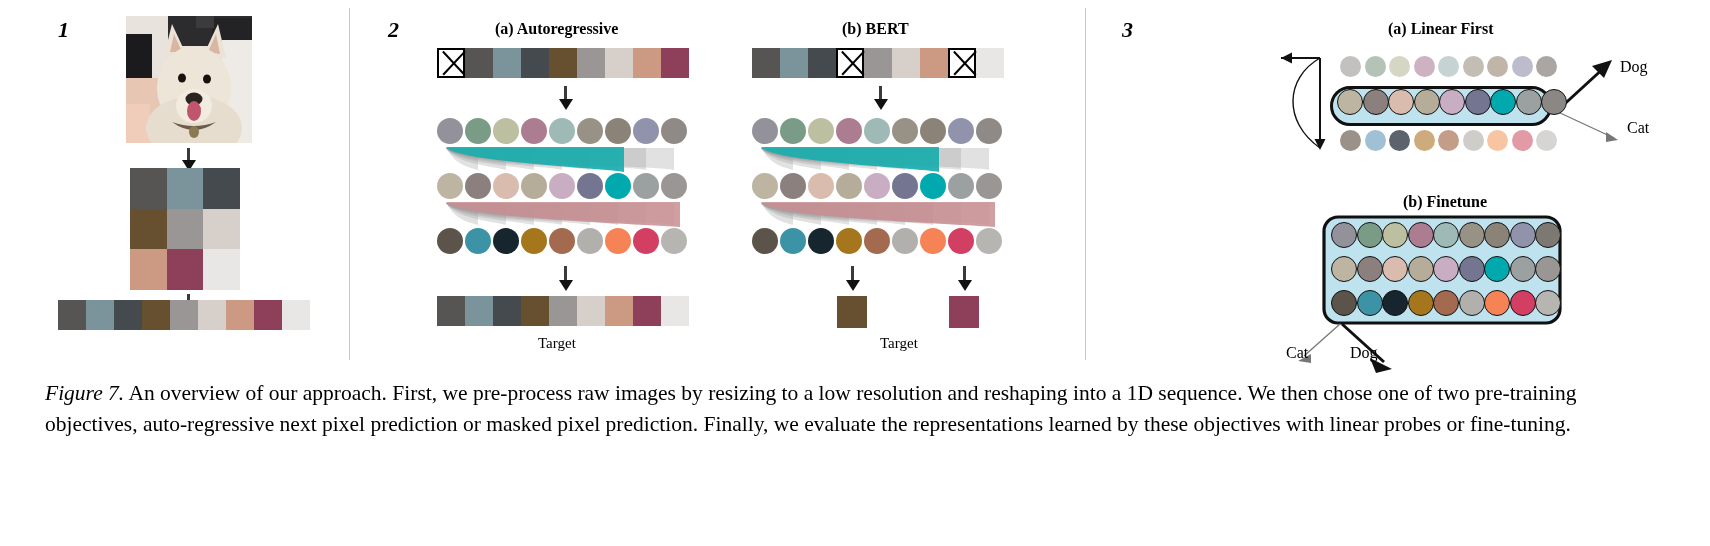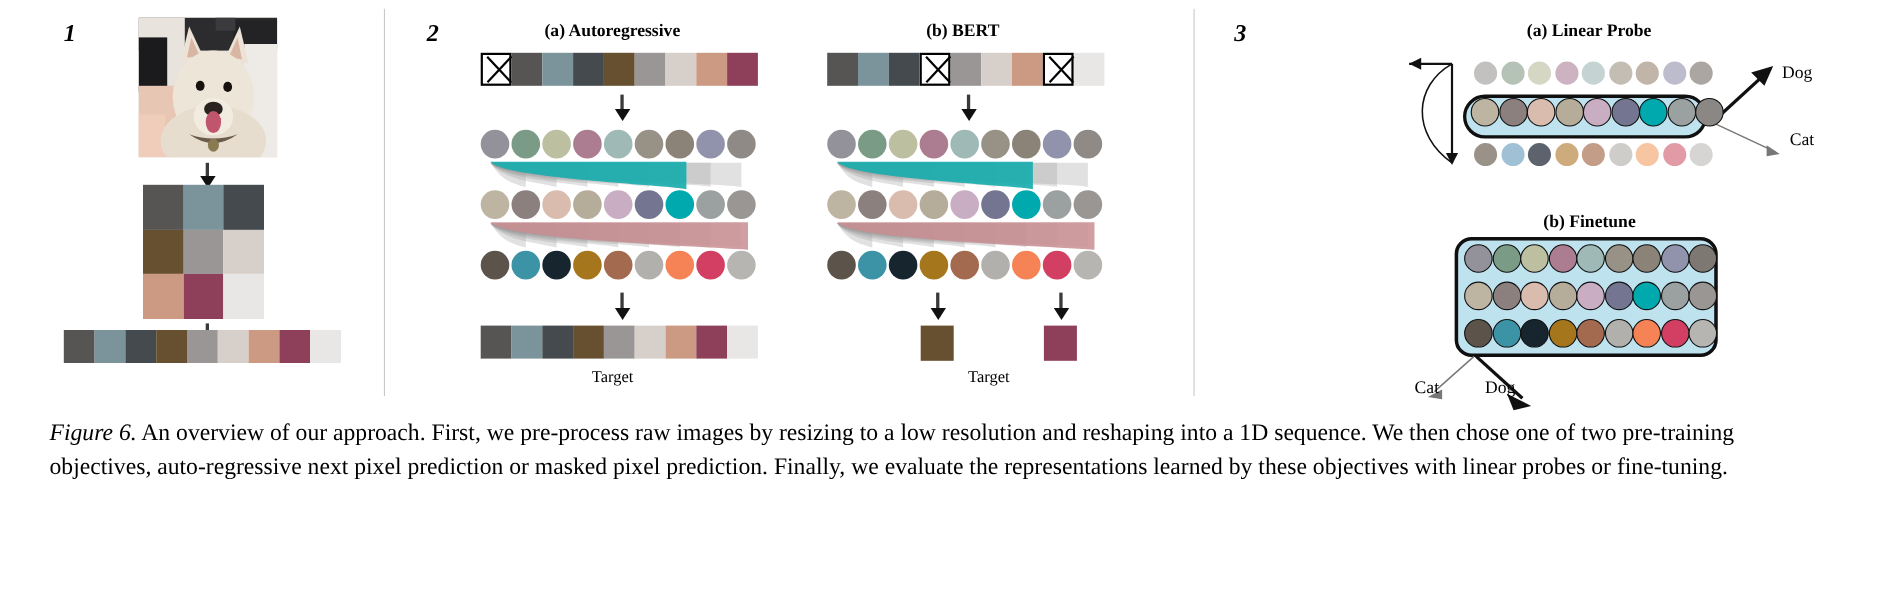--- a/index.html
+++ b/index.html
@@ -278,21 +278,21 @@
       <div class="cell" style="background: rgb(232, 231, 229);"></div>
     </div>
   <div class="lbl" style="left:538px;top:335px;">Target</div>
 
   <div style="position: absolute; left: 837px; top: 296px; width: 30px; height: 32px; background: rgb(103, 80, 48);"></div>
   <div style="position: absolute; left: 949px; top: 296px; width: 30px; height: 32px; background: rgb(142, 64, 90);"></div>
   <div class="lbl" style="left:880px;top:335px;">Target</div>
 
   <div class="panel-num" style="left:1122px;top:17px;">3</div>
 
-  <div class="panel-title" style="left:1388px;top:20px;">(a) Linear Probe</div>
+  <div class="panel-title" style="left:1388px;top:20px;">(a) Linear First</div>
   <div class="panel-title" style="left:1403px;top:193px;">(b) Finetune</div>
 
   <svg style="position:absolute;left:1265px;top:50px;width:120px;height:110px;">
     <path d="M55 8 L55 98" stroke="#111" stroke-width="2" fill="none"></path>
     <path d="M55 8 L16 8" stroke="#111" stroke-width="2" fill="none"></path>
     <polygon points="16,8 27,2.5 27,13.5" fill="#111"></polygon>
     <polygon points="55,100 49.5,89 60.5,89" fill="#111"></polygon>
     <path d="M55 8 C 20 28, 18 72, 55 98" stroke="#111" stroke-width="1.4" fill="none"></path>
   </svg>
 
@@ -412,14 +412,14 @@
       <path d="M9 28 L125 28 L125 50 C 111 46, 19 44, 9 28 Z" fill="#9b9b9b" opacity="0.3"></path>
       <path d="M9 28 L153 28 L153 50 C 139 46, 19 44, 9 28 Z" fill="#9b9b9b" opacity="0.3"></path>
       <path d="M9 28 L181 28 L181 50 C 167 46, 19 44, 9 28 Z" fill="#9b9b9b" opacity="0.3"></path>
       <path d="M9 28 L209 28 L209 50 C 195 46, 19 44, 9 28 Z" fill="#9b9b9b" opacity="0.3"></path>
       <path d="M9 28 L237 28 L237 50 C 223 46, 19 44, 9 28 Z" fill="#9b9b9b" opacity="0.3"></path>
       <path d="M9 27 L243 27 L243 52 C 181 48, 19 42, 9 27 Z" fill="#c98d90" opacity="0.85"></path>
     </svg>
   </div>
 
 <div class="caption">
-  <span class="fignum">Figure 6.</span><span> An overview of our approach. First, we pre-process raw images by resizing to a low resolution and reshaping into a 1D sequence. We then chose one of two pre-training objectives, auto-regressive next pixel prediction or masked pixel prediction. Finally, we evaluate the representations learned by these objectives with linear probes or fine-tuning.</span>
+  <span class="fignum">Figure 7.</span><span> An overview of our approach. First, we pre-process raw images by resizing to a low resolution and reshaping into a 1D sequence. We then chose one of two pre-training objectives, auto-regressive next pixel prediction or masked pixel prediction. Finally, we evaluate the representations learned by these objectives with linear probes or fine-tuning.</span>
 </div>
 
 </body></html>

